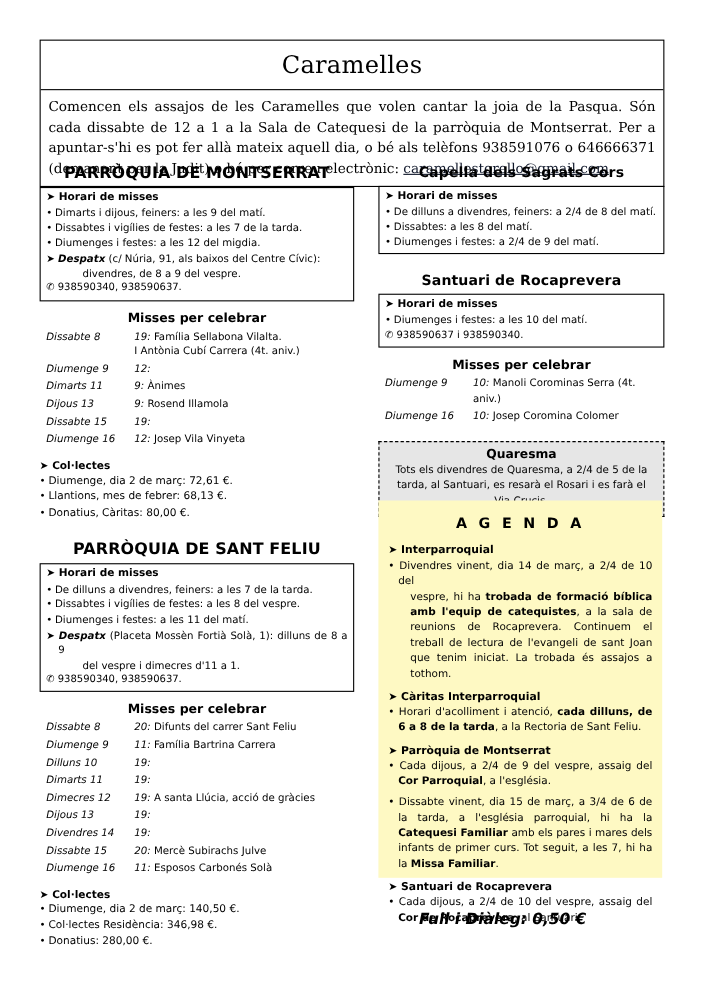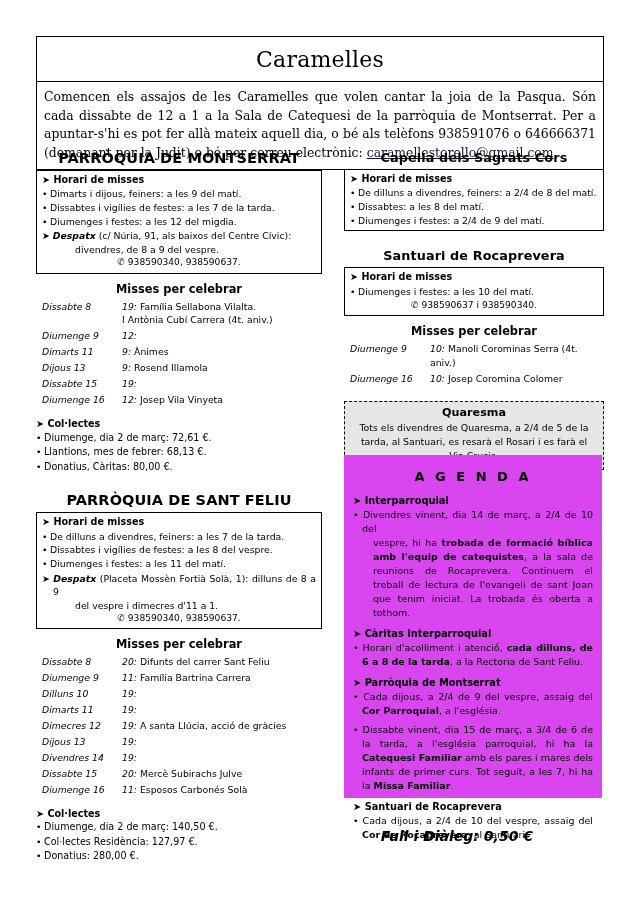--- a/index.html
+++ b/index.html
@@ -54,21 +54,21 @@
   }
   ul.bl li:before{
     content:"\2022";position:absolute;left:0;top:0;font-size:9.3px;
   }
   .desp{
     font-size:9.3px;line-height:1.45;padding-left:11px;
     text-indent:-11px;margin-top:1px;text-align:justify;
   }
   .desp .dw{font-weight:bold;font-style:italic;}
   .desp .ind{display:block;text-indent:0;padding-left:22px;}
-  .tel{font-size:9.1px;line-height:1.45;margin-top:0px;text-align:center;}
+  .tel{font-size:9.1px;line-height:1.45;margin-top:0px;}
   .tel .tg{font-family:"DejaVu Sans",sans-serif;font-size:9px;}
 
   .misses-h{
     text-align:center;font-weight:bold;font-size:11.4px;
     margin:8px 0 3px 0;
   }
   table.misses{border-collapse:collapse;width:100%;font-size:9.3px;}
   table.misses td{padding:1px 0 1px 0;vertical-align:top;line-height:1.5;}
   table.misses td.d{font-style:italic;width:78px;padding-left:6px;}
   table.misses td.t{padding-left:2px;}
@@ -82,21 +82,21 @@
   .quaresma{
     margin-top:14px;border:1px dashed #000;background:#e6e6e6;
     box-sizing:border-box;padding:4px 8px 6px 8px;text-align:center;
   }
   .quaresma h4{margin:0 0 2px 0;font-size:11.2px;font-weight:bold;}
   .quaresma p{margin:0;font-size:9.4px;line-height:1.5;}
 
   
   .agenda{
     position:absolute;left:344px;top:455px;width:258px;height:343px;
-    background:#d946ef;box-sizing:border-box;padding:14px 9px 8px 9px;
+    background:#fef9c3;box-sizing:border-box;padding:14px 9px 8px 9px;
   }
   .agenda-title{
     text-align:center;font-weight:bold;font-size:13px;
     letter-spacing:3px;margin:0 0 10px 0;
   }
   .ag-group{margin-bottom:7px;}
   .ag-head{font-weight:bold;font-size:9.8px;margin:0 0 1px 0;line-height:1.35;}
   .ag-item{
     font-size:9.5px;line-height:1.47;text-align:justify;
     padding-left:9px;text-indent:-9px;margin-bottom:5px;
@@ -278,21 +278,21 @@
       </tbody>
         </table>
 
       <div class="collectes">
         <div class="lbl">
           <span class="arrow">➤</span>
           <span>Col·lectes</span>
         </div>
         <ul class="bl">
           <li>Diumenge, dia 2 de març: 140,50 €.</li>
-          <li>Col·lectes Residència: 127,97 €.</li>
+          <li>Col·lectes Residència: 346,98 €.</li>
           <li>Donatius: 280,00 €.</li>
         </ul>
       </div>
     </div>
   </div>
 
   <div class="col col-right">
 
     <div>
       <div class="sect-title sm">Capella dels Sagrats Cors</div>
@@ -350,21 +350,21 @@
     <div class="agenda-title">A G E N D A</div>
 
     <div class="ag-group">
       <div class="ag-head">
         <span class="arrow">➤</span>
         <span>Interparroquial</span>
       </div>
       <div class="ag-item">
         <span>Divendres vinent, dia 14 de març, a 2/4 de 10 del</span>
         <span class="cont">
-          <span>vespre, hi ha </span><b>trobada de formació bíblica amb l'equip de catequistes</b><span>, a la sala de reunions de Rocaprevera. Continuem el treball de lectura de l'evangeli de sant Joan que tenim iniciat. La trobada és oberta a tothom.</span>
+          <span>vespre, hi ha </span><b>trobada de formació bíblica amb l'equip de catequistes</b><span>, a la sala de reunions de Rocaprevera. Continuem el treball de lectura de l'evangeli de sant Joan que tenim iniciat. La trobada és assajos a tothom.</span>
         </span>
       </div>
     </div>
 
     <div class="ag-group">
       <div class="ag-head">
         <span class="arrow">➤</span>
         <span>Càritas Interparroquial</span>
       </div>
       <div class="ag-item">

